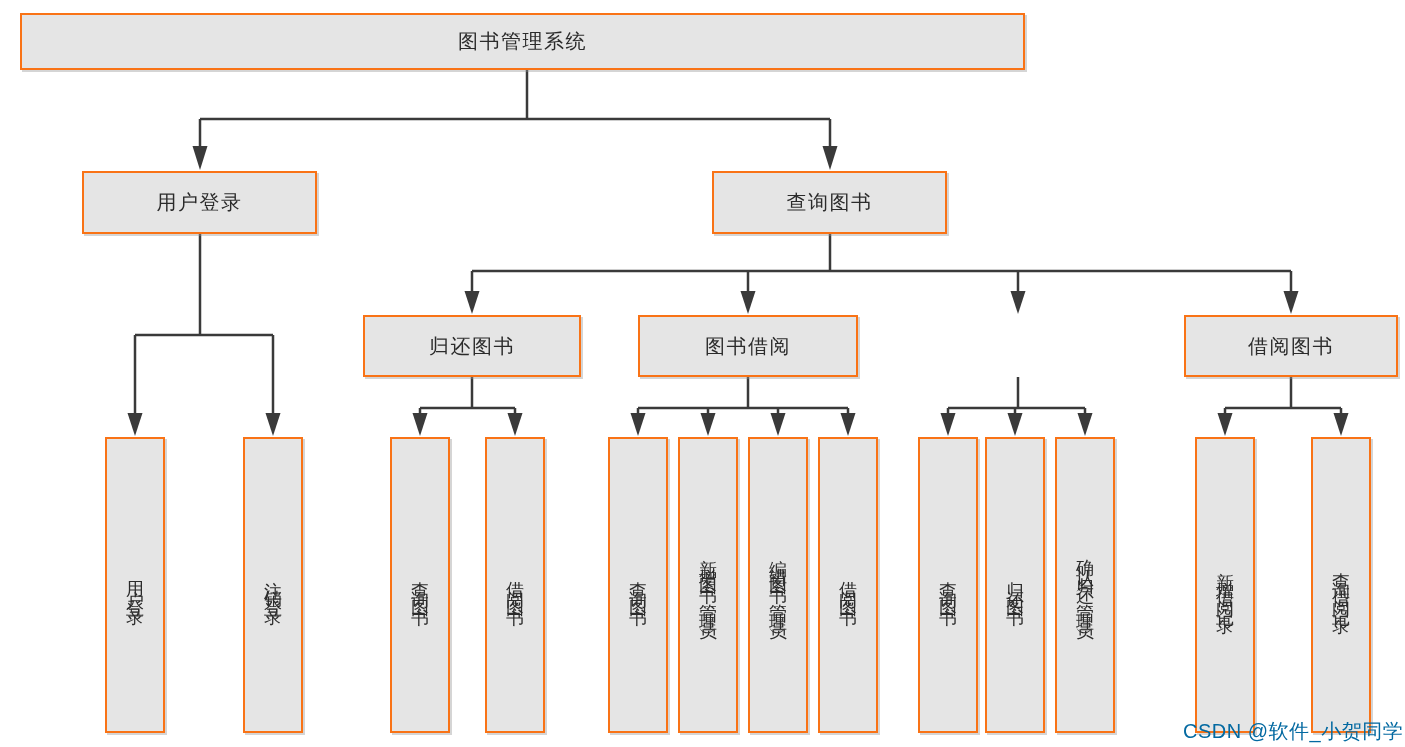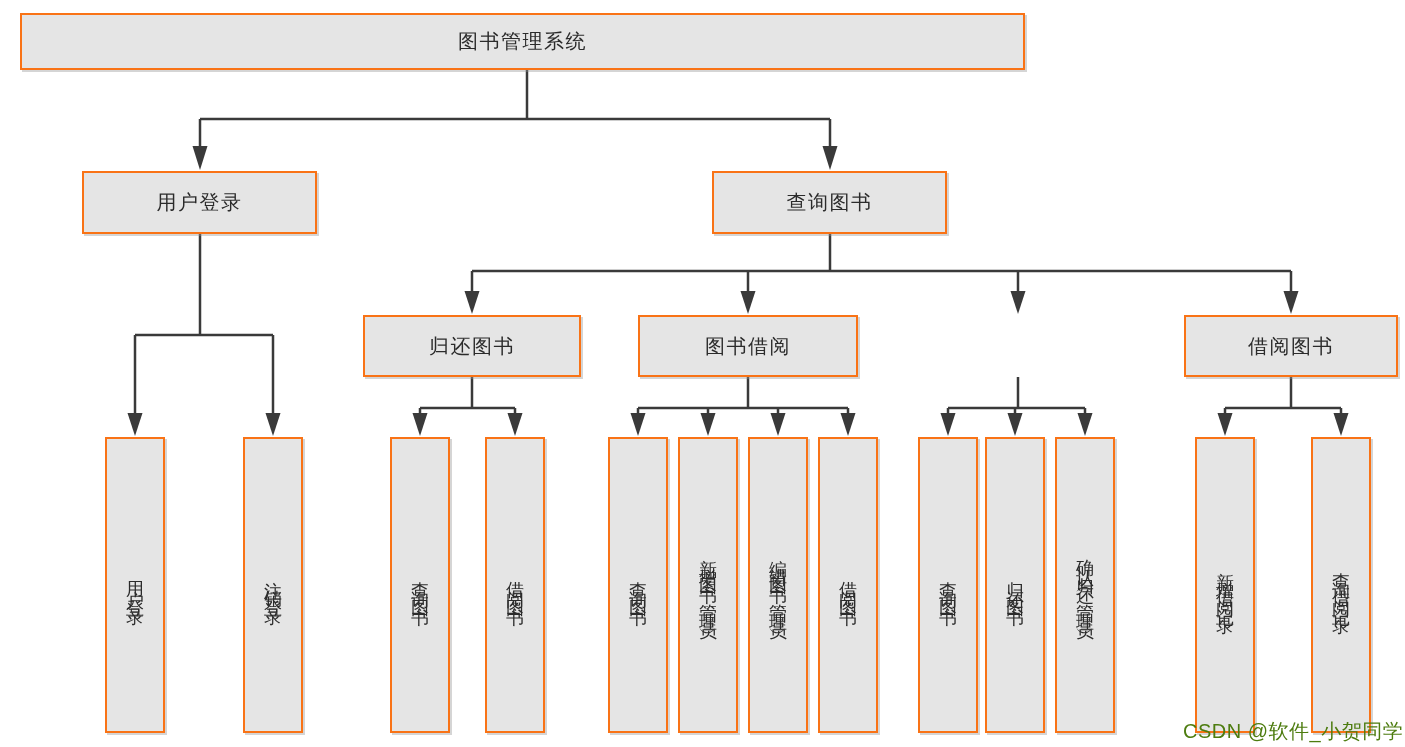--- a/index.html
+++ b/index.html
@@ -29,21 +29,21 @@
     font-size:18px;
     writing-mode:vertical-rl;
     text-orientation:mixed;
     letter-spacing:9px;
     line-height:1;
   }
   .watermark{
     position:absolute;
     left:1183px;top:718px;
     font-size:20px;
-    color:#4d7c0f;
+    color:#0369a1;
     letter-spacing:0.5px;
     white-space:nowrap;
   }
 </style>
 </head>
 <body>
 
 <div class="stage">
 
   <svg class="connectors" width="1405" height="747" viewBox="0 0 1405 747">

